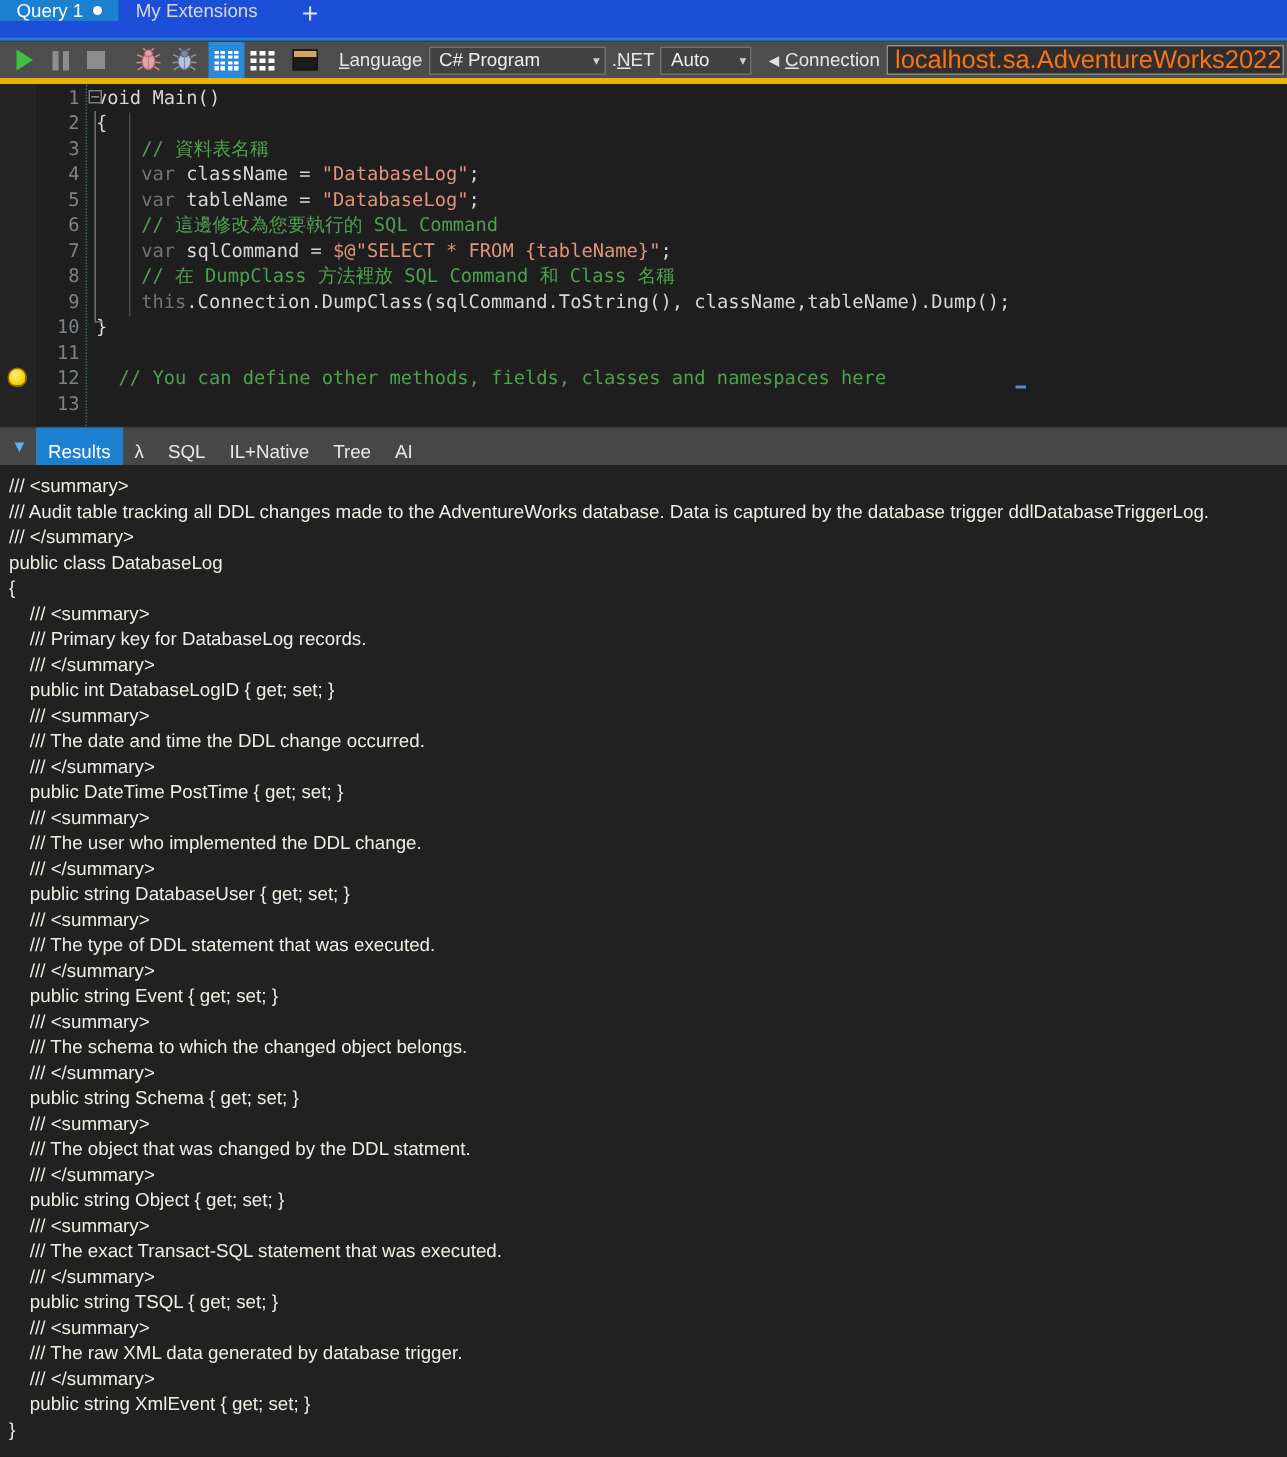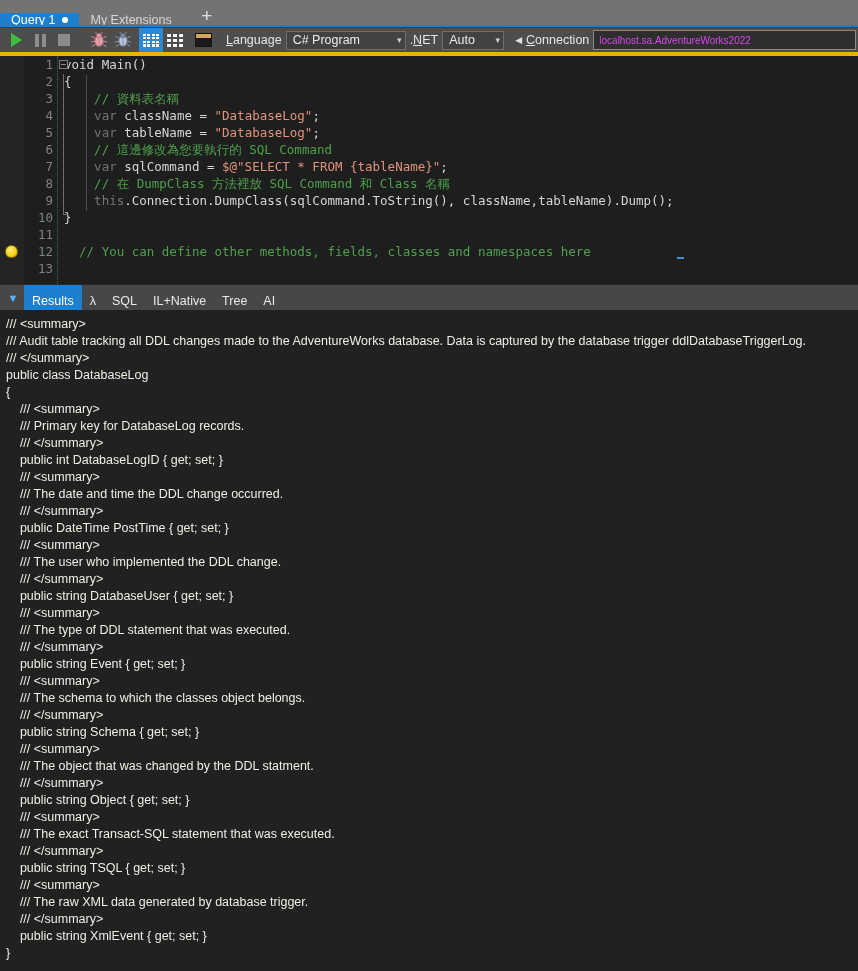--- a/index.html
+++ b/index.html
@@ -15,23 +15,23 @@
     width: 858px;
     height: 971px;
     display: flex;
     flex-direction: column;
     background: #1e1e1e;
   }
 
   
   .tabbar {
     height: 28px;
-    background: #737373;
-    display: flex;
-    align-items: flex-end;
+    background: #1d4ed8;
+    display: flex;
+    align-items: flex-start;
     flex: none;
     border-bottom: 1px solid #3f3f46;
     position: relative;
   }
   .tab {
     display: flex;
     align-items: center;
     padding: 0 11px;
     font-size: 12.5px;
     color: #d8d8d8;
@@ -167,22 +167,22 @@
     user-select: none;
   }
   .conn-box {
     height: 20px;
     flex: 1 1 auto;
     background: #2e2e2e;
     border: 1px solid #8a8a8a;
     display: flex;
     align-items: center;
     padding: 0 5px;
-    font-size: 10px;
-    color: #d946ef;
+    font-size: 17px;
+    color: #f97316;
     cursor: text;
     white-space: nowrap;
     overflow: hidden;
     margin-right: 0;
   }
 
   
   .editor {
     flex: none;
     height: 228px;
@@ -537,21 +537,21 @@
       <div class="rline">    public DateTime PostTime { get; set; }</div>
       <div class="rline">    /// &lt;summary&gt;</div>
       <div class="rline">    /// The user who implemented the DDL change.</div>
       <div class="rline">    /// &lt;/summary&gt;</div>
       <div class="rline">    public string DatabaseUser { get; set; }</div>
       <div class="rline">    /// &lt;summary&gt;</div>
       <div class="rline">    /// The type of DDL statement that was executed.</div>
       <div class="rline">    /// &lt;/summary&gt;</div>
       <div class="rline">    public string Event { get; set; }</div>
       <div class="rline">    /// &lt;summary&gt;</div>
-      <div class="rline">    /// The schema to which the classes object belongs.</div>
+      <div class="rline">    /// The schema to which the changed object belongs.</div>
       <div class="rline">    /// &lt;/summary&gt;</div>
       <div class="rline">    public string Schema { get; set; }</div>
       <div class="rline">    /// &lt;summary&gt;</div>
       <div class="rline">    /// The object that was changed by the DDL statment.</div>
       <div class="rline">    /// &lt;/summary&gt;</div>
       <div class="rline">    public string Object { get; set; }</div>
       <div class="rline">    /// &lt;summary&gt;</div>
       <div class="rline">    /// The exact Transact-SQL statement that was executed.</div>
       <div class="rline">    /// &lt;/summary&gt;</div>
       <div class="rline">    public string TSQL { get; set; }</div>

